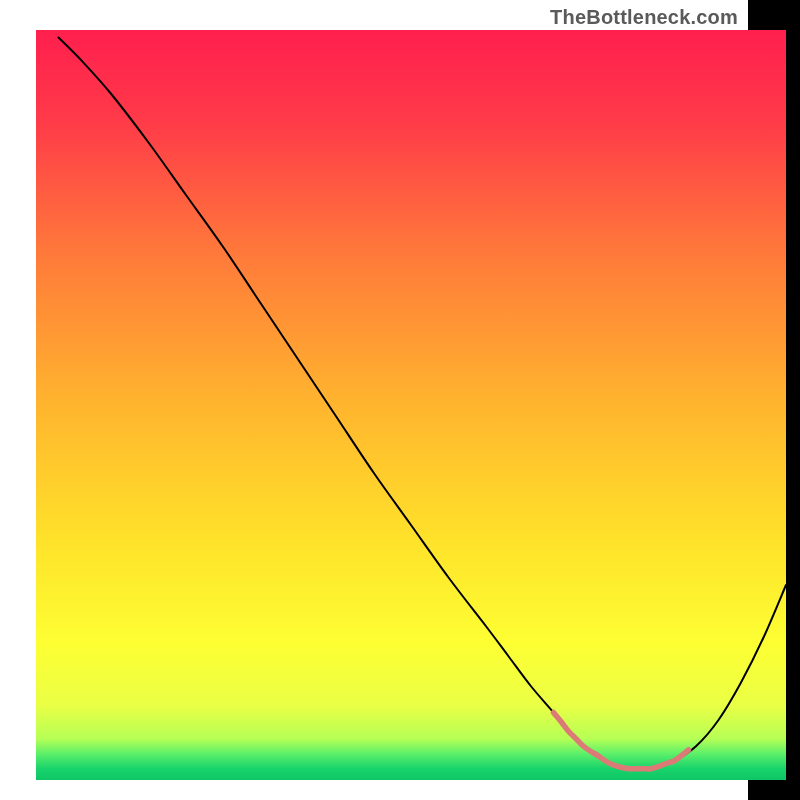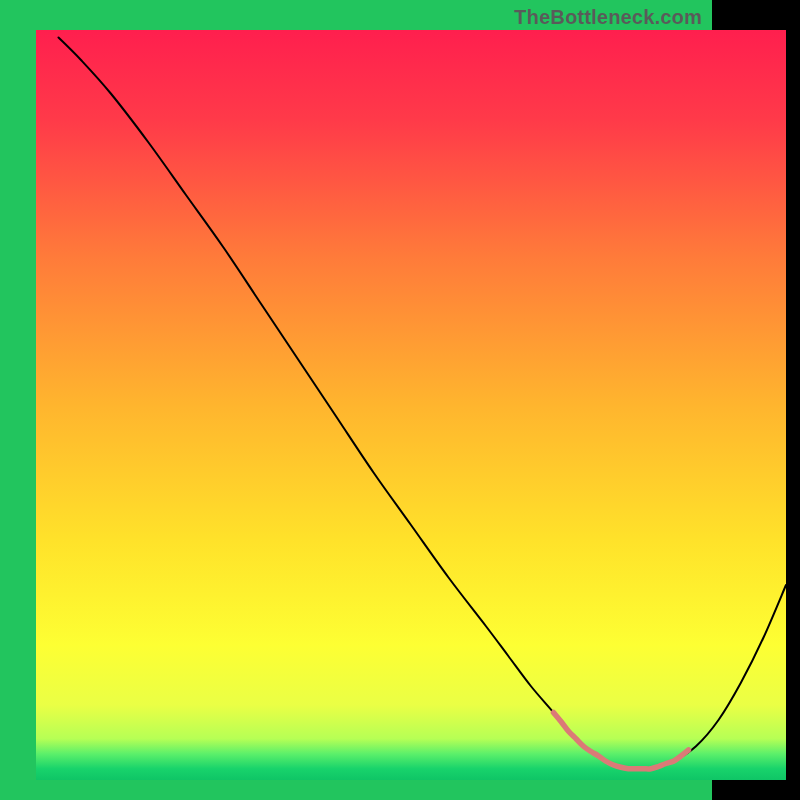--- a/index.html
+++ b/index.html
@@ -8,21 +8,22 @@
     width: 800px;
     height: 800px;
     background: #000;
     overflow: hidden;
     font-family: Arial, Helvetica, sans-serif;
   }
   .stage {
     position: relative;
     width: 712px;
     height: 800px;
-    background: #22c55e;
+    background: #ffffff;
+    padding-left: 36px;
   }
   .watermark {
     position: absolute;
     top: 6px;
     right: 10px;
     color: #5a5a5a;
     font-size: 20px;
     font-weight: 600;
     letter-spacing: 0.2px;
     z-index: 4;

